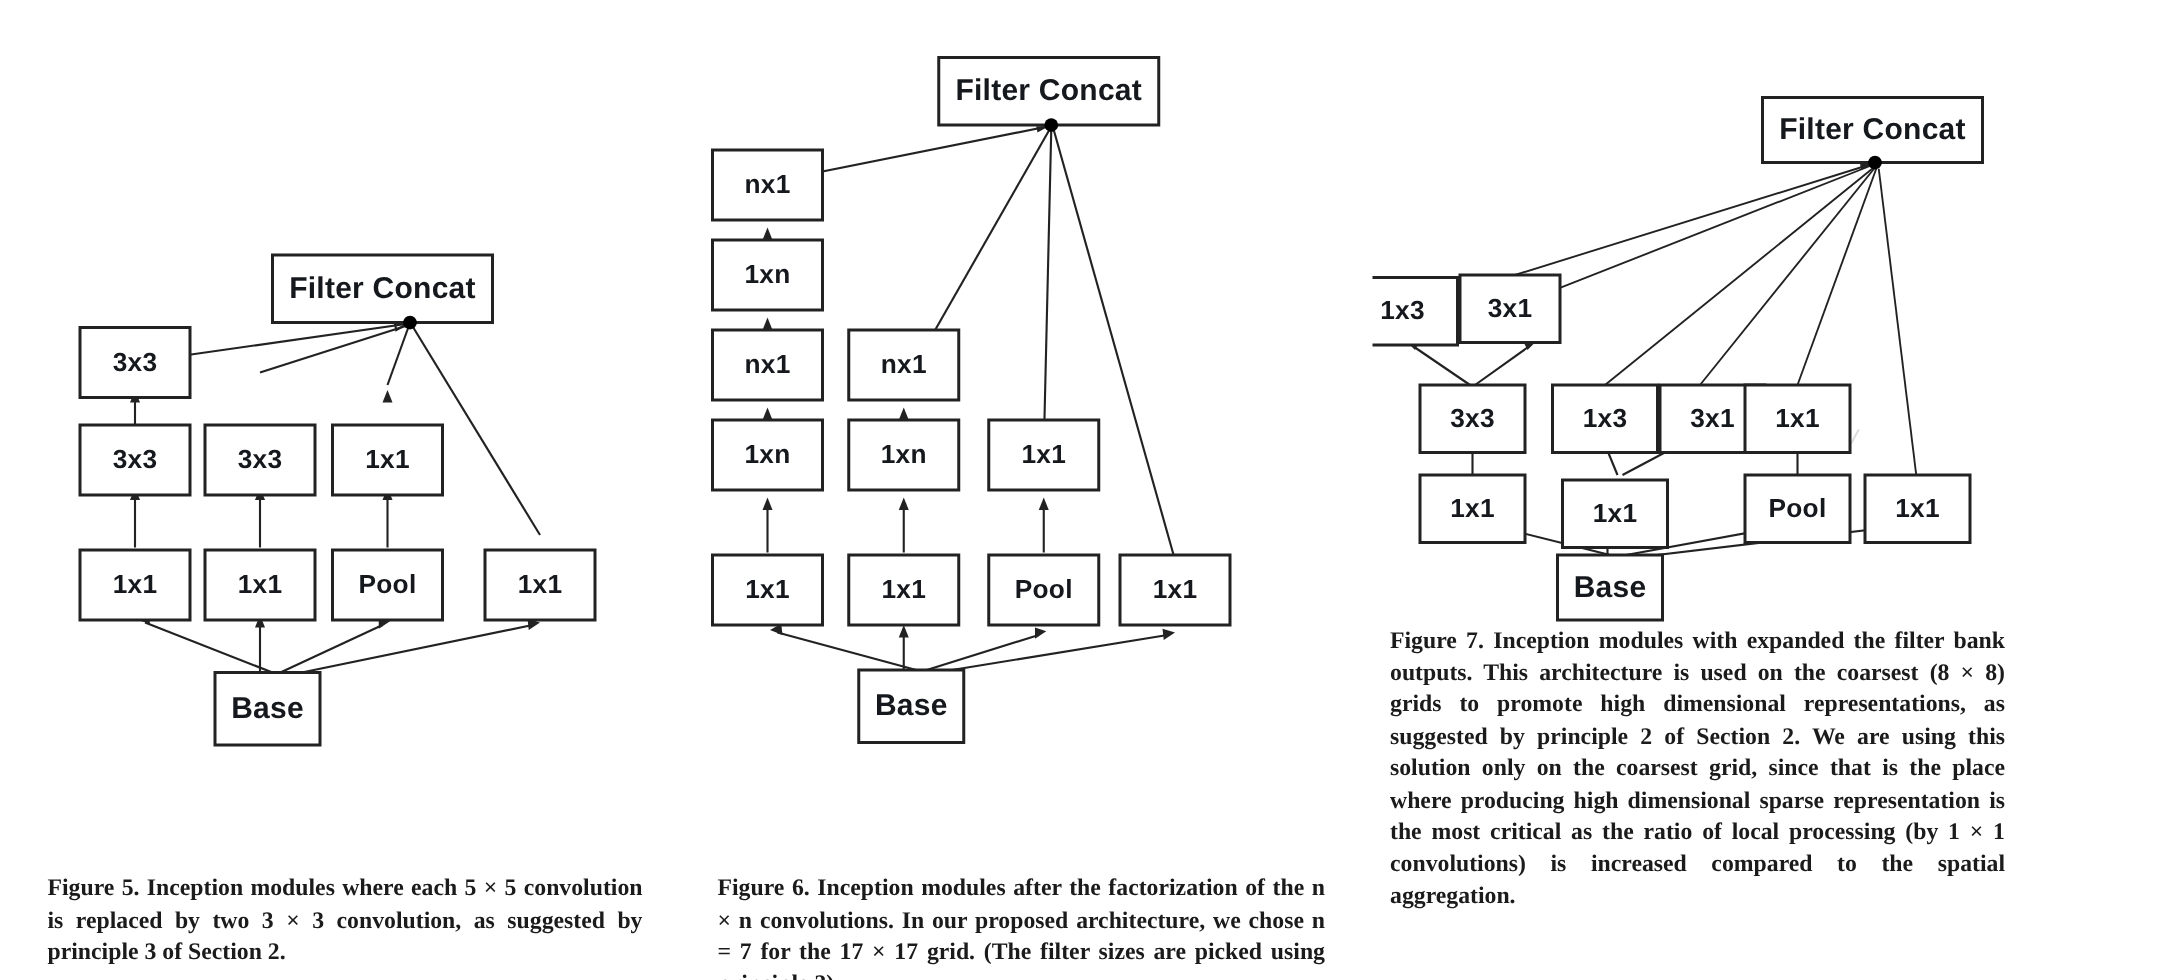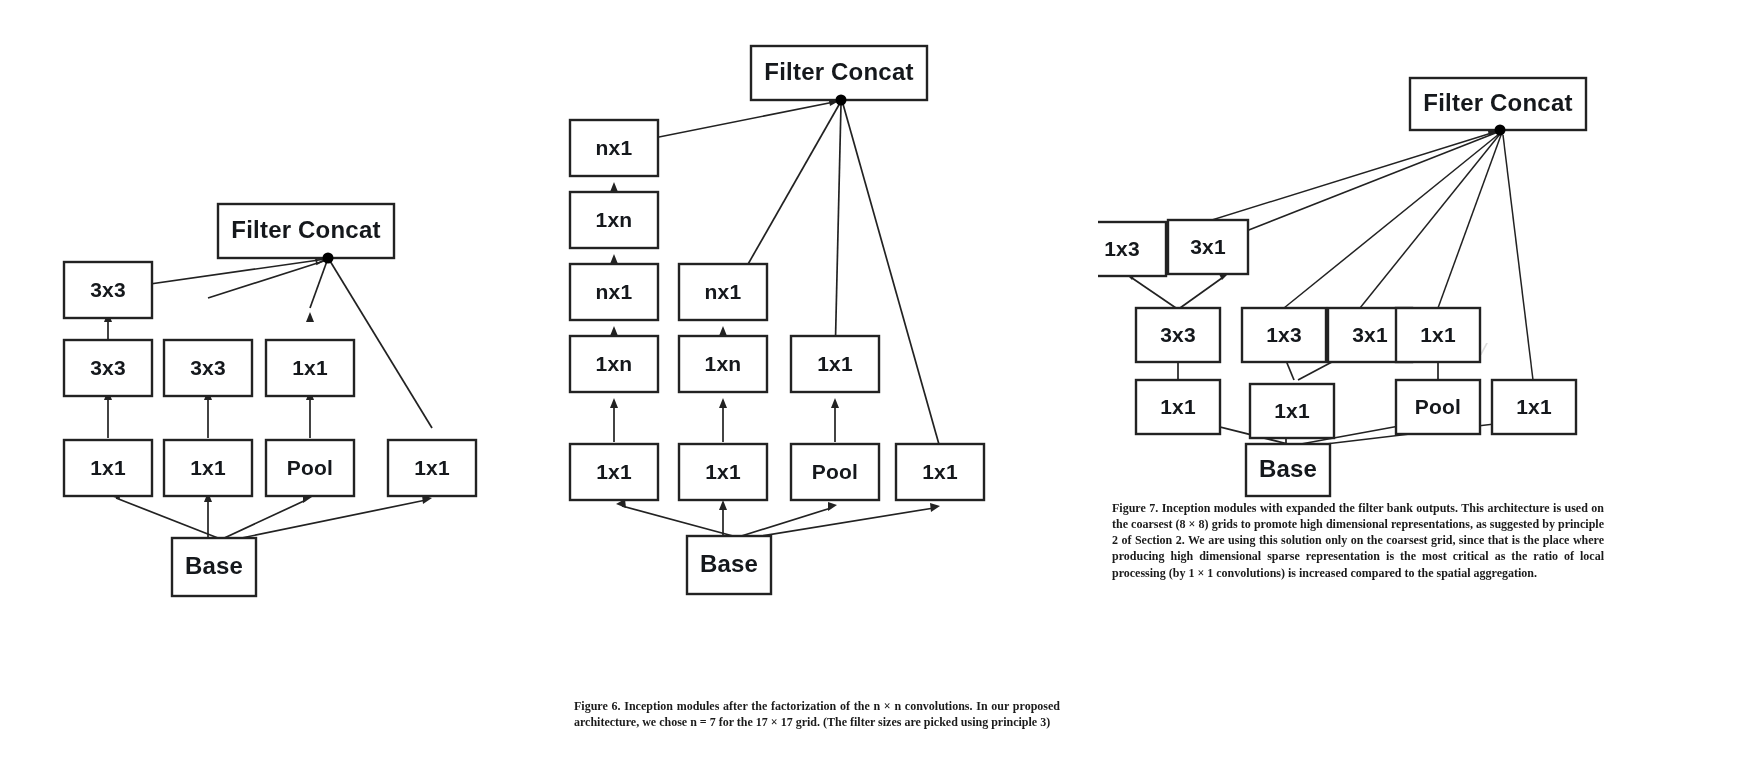--- a/index.html
+++ b/index.html
@@ -54,21 +54,21 @@
   }
   .edge.thin {
     stroke-width: 1.5;
   }
   .hub {
     fill: #000000;
   }
   .caption {
     position: absolute;
     font-family: "Liberation Serif", serif;
-    font-size: 12px;
+    font-size: 19px;
     line-height: 1.345;
     color: #1b1b1b;
     text-align: justify;
     text-justify: inter-word;
     hyphens: none;
   }
   #cap5 { left: 18px;  top: 690px; width: 476px; }
   #cap6 { left: 16px;  top: 690px; width: 486px; }
   #cap7 { left: 14px;  top: 492px; width: 492px; }
   .watermark {
@@ -166,20 +166,23 @@
         <rect class="nodebox" x="368" y="432" width="88" height="56"></rect>
         <text class="nodelabel" x="412" y="461">1x1</text>
       </g>
 
       <g>
         <rect class="nodebox" x="152" y="530" width="84" height="58"></rect>
         <text class="nodelabel big" x="194" y="560">Base</text>
       </g>
     </svg>
 
+    <div class="caption" id="cap5">
+      <span>Figure 5. Inception modules where each 5 × 5 convolution is replaced by two 3 × 3 convolution, as suggested by principle 3 of Section 2.</span>
+    </div>
   </div>
 
   <div class="figure-col" id="fig6">
     <svg class="diagram" width="530" height="680" viewBox="0 0 530 680">
 
       <g>
 
         <line class="edge" x1="56" y1="138" x2="281" y2="93"></line>
         <polygon fill="#222" points="281,93 271,93 272,98"></polygon>
 

